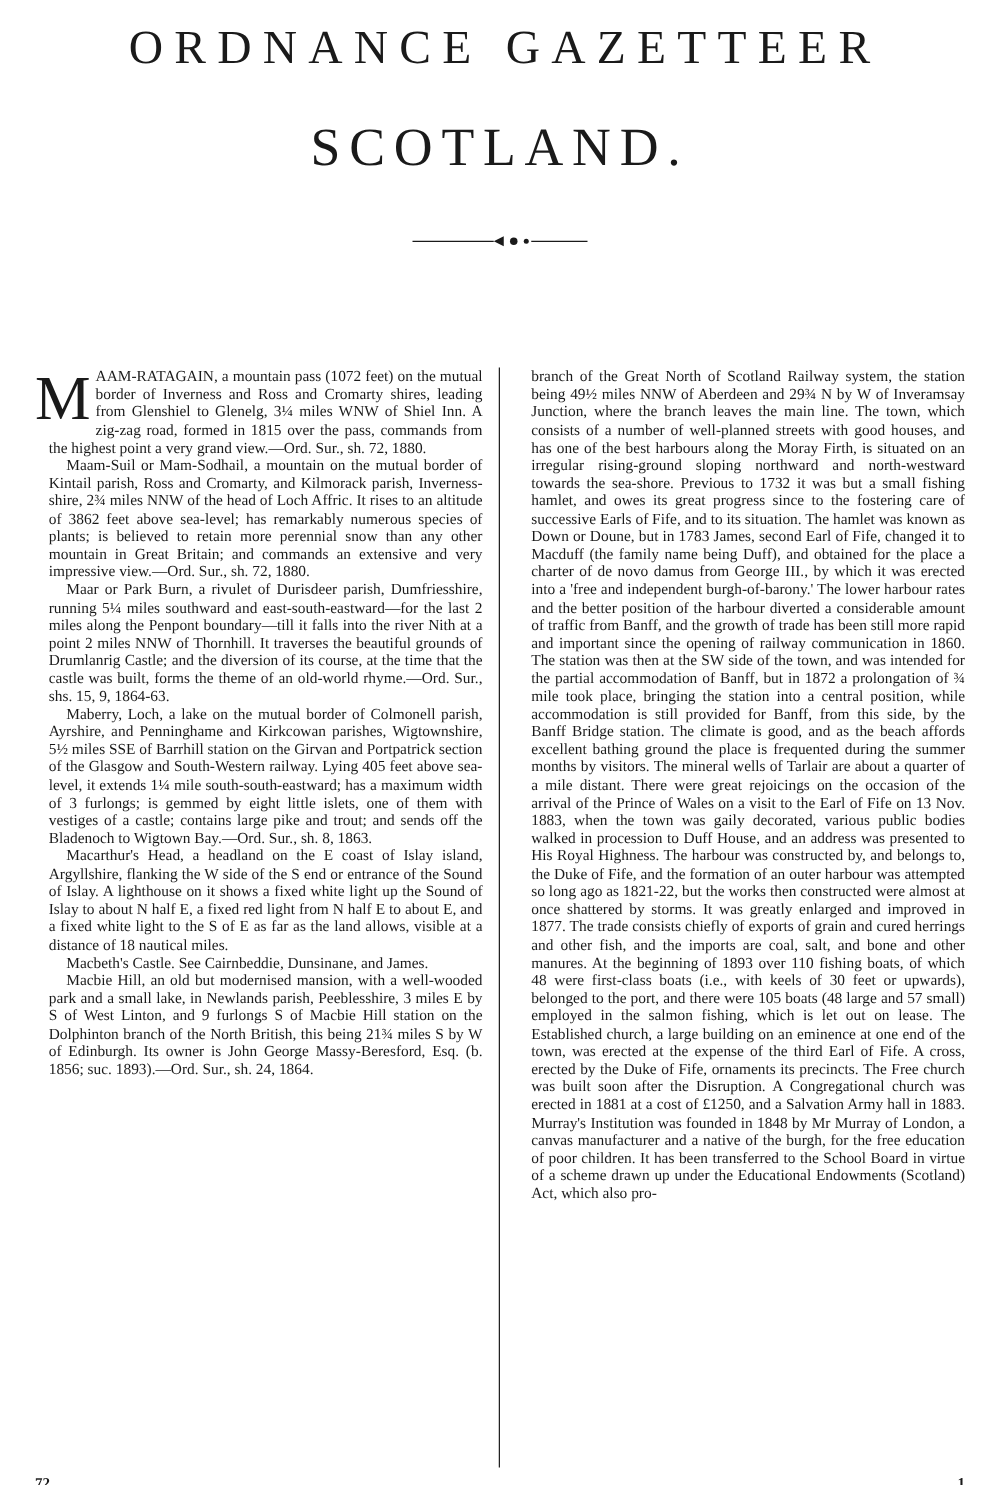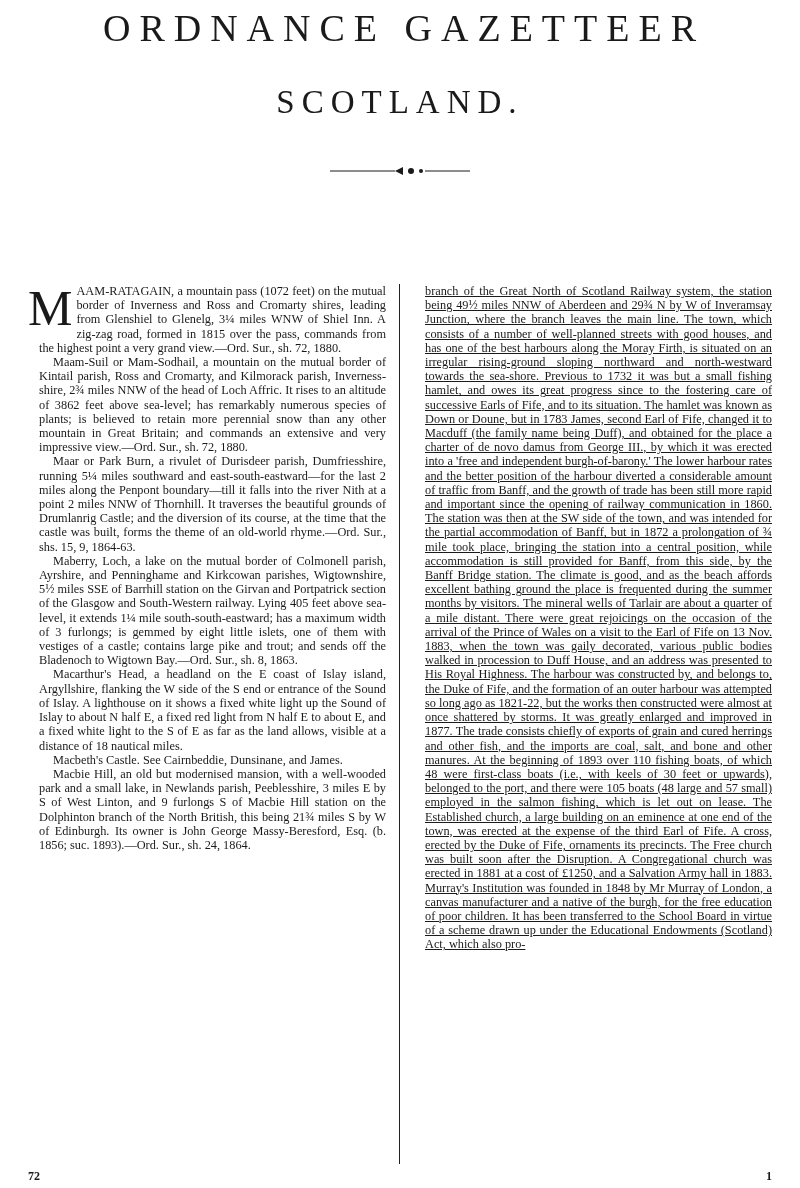--- a/index.html
+++ b/index.html
@@ -17,37 +17,37 @@
   }
   .page {
     position: relative;
     width: 800px;
     height: 1188px;
     box-sizing: border-box;
     padding: 0;
   }
   .masthead {
     text-align: center;
-    margin-top: 6px;
+    margin-top: 16px;
   }
   .title-main {
     font-family: "Liberation Serif", serif;
     font-size: 38px;
     letter-spacing: 9px;
     font-weight: normal;
     white-space: nowrap;
     padding-left: 8px;
   }
   .title-of {
     font-size: 12px;
     letter-spacing: 2px;
     margin-top: 40px;
   }
   .title-sub {
-    font-size: 33px;
+    font-size: 43px;
     letter-spacing: 7px;
     margin-top: 34px;
   }
   .ornament {
     margin-top: 40px;
     height: 20px;
     display: flex;
     align-items: center;
     justify-content: center;
   }
@@ -64,21 +64,21 @@
   .col {
     width: 364px;
     font-size: 12.3px;
     line-height: 14.2px;
     text-align: justify;
     text-justify: inter-word;
     hyphens: none;
   }
   .col.left { padding-right: 14px; }
   .col.right { padding-left: 14px; border-left: 1px solid #000; }
-  .col.right { border-left: none; text-decoration: underline; }
+  .col.right { border-left: none; }
   .divider {
     position: absolute;
     top: 278px;
     left: 399px;
     width: 1px;
     height: 880px;
     background: #222;
   }
   p.entry {
     margin: 0 0 0 11px;

